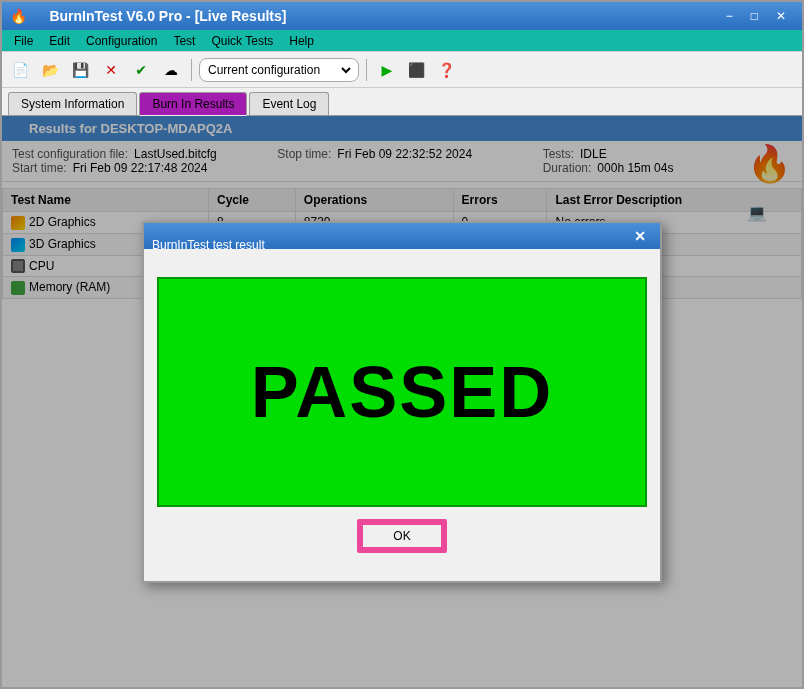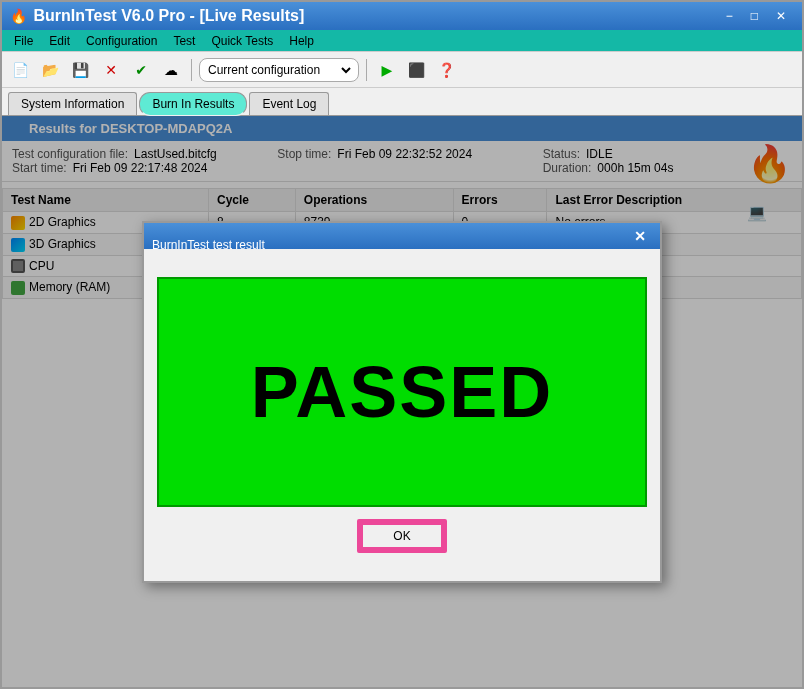--- a/index.html
+++ b/index.html
@@ -35,22 +35,23 @@
     }
     .title-bar-left {
       display: flex;
       align-items: center;
       gap: 6px;
     }
     .title-icon {
       font-size: 14px;
     }
     .title-text {
-      font-size: 16px;
+      font-size: 14px;
       font-weight: 600;
+      margin-left: 16px;
     }
     .title-controls {
       display: flex;
       gap: 2px;
     }
     .title-btn {
       background: transparent;
       border: none;
       color: white;
       cursor: pointer;
@@ -134,24 +135,23 @@
       padding: 4px 12px;
       border: 1px solid #999;
       border-bottom: none;
       background: #e0e0e0;
       cursor: pointer;
       font-size: 12px;
       margin-right: 2px;
       border-radius: 3px 3px 0 0;
     }
     .tab.active {
-      background: #5eead4;
+      background: #a21caf;
       border-bottom: 1px solid #f0f0f0;
       margin-bottom: -1px;
-      border-radius: 11px;
     }
 
     
     .content {
       flex: 1;
       background: white;
       overflow: hidden;
       position: relative;
     }
 
@@ -382,21 +382,21 @@
         </div>
       </div>
       <div>
         <div class="info-row">
           <span class="info-label">Stop time:</span>
           <span class="info-value">Fri Feb 09 22:32:52 2024</span>
         </div>
       </div>
       <div>
         <div class="info-row">
-          <span class="info-label">Status:</span>
+          <span class="info-label">Tests:</span>
           <span class="info-value">IDLE</span>
         </div>
         <div class="info-row">
           <span class="info-label">Duration:</span>
           <span class="info-value">000h 15m 04s</span>
         </div>
       </div>
       <div class="flame-icon">🔥<br><span style="font-size:16px;">💻</span></div>
     </div>
 

